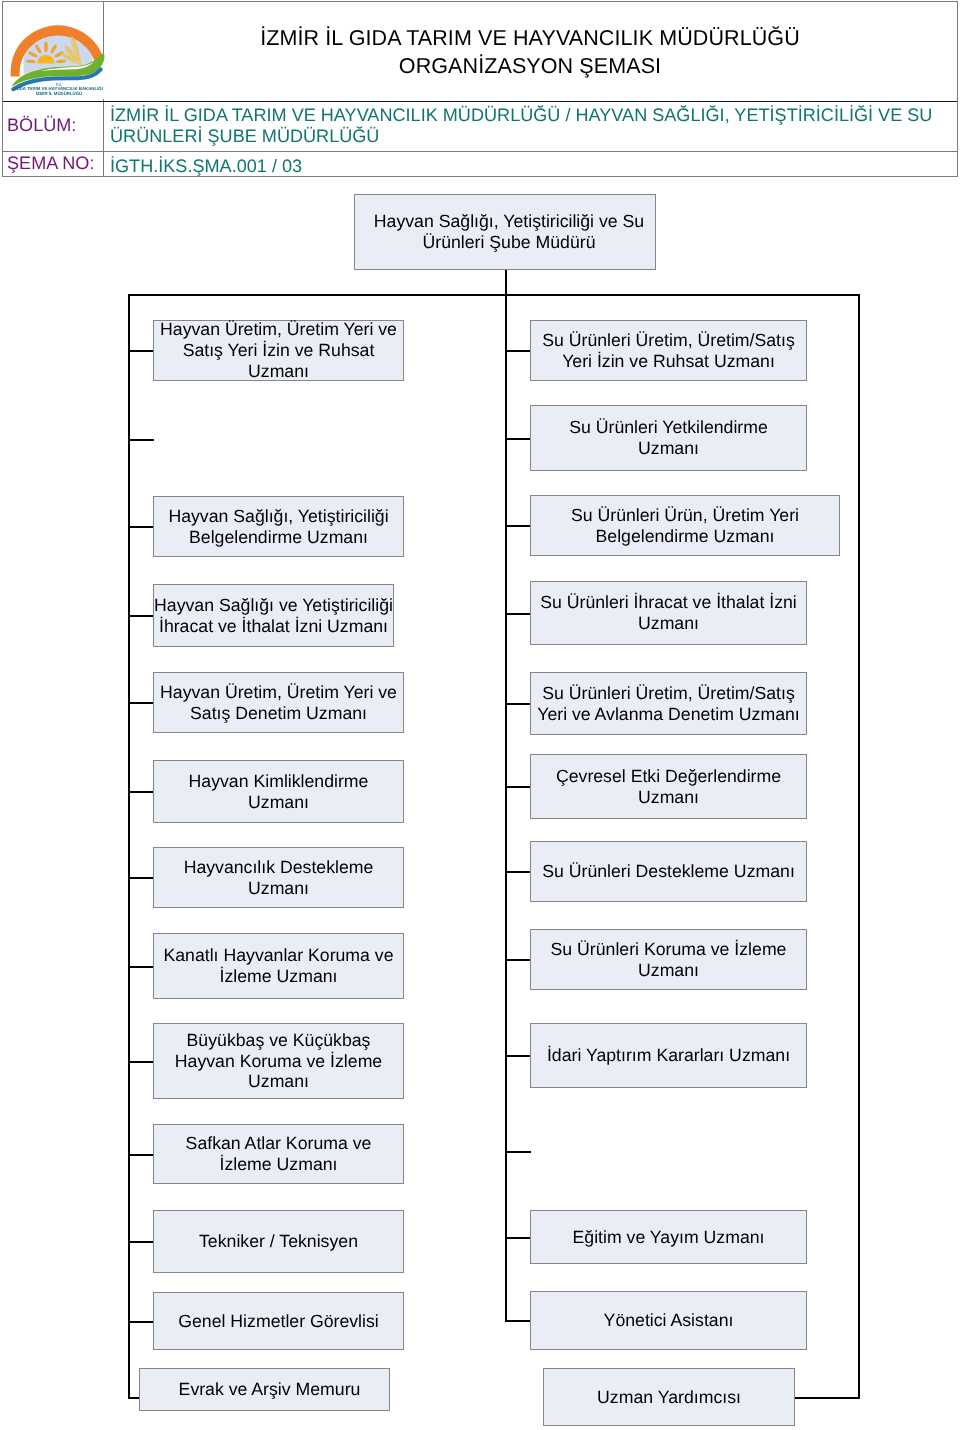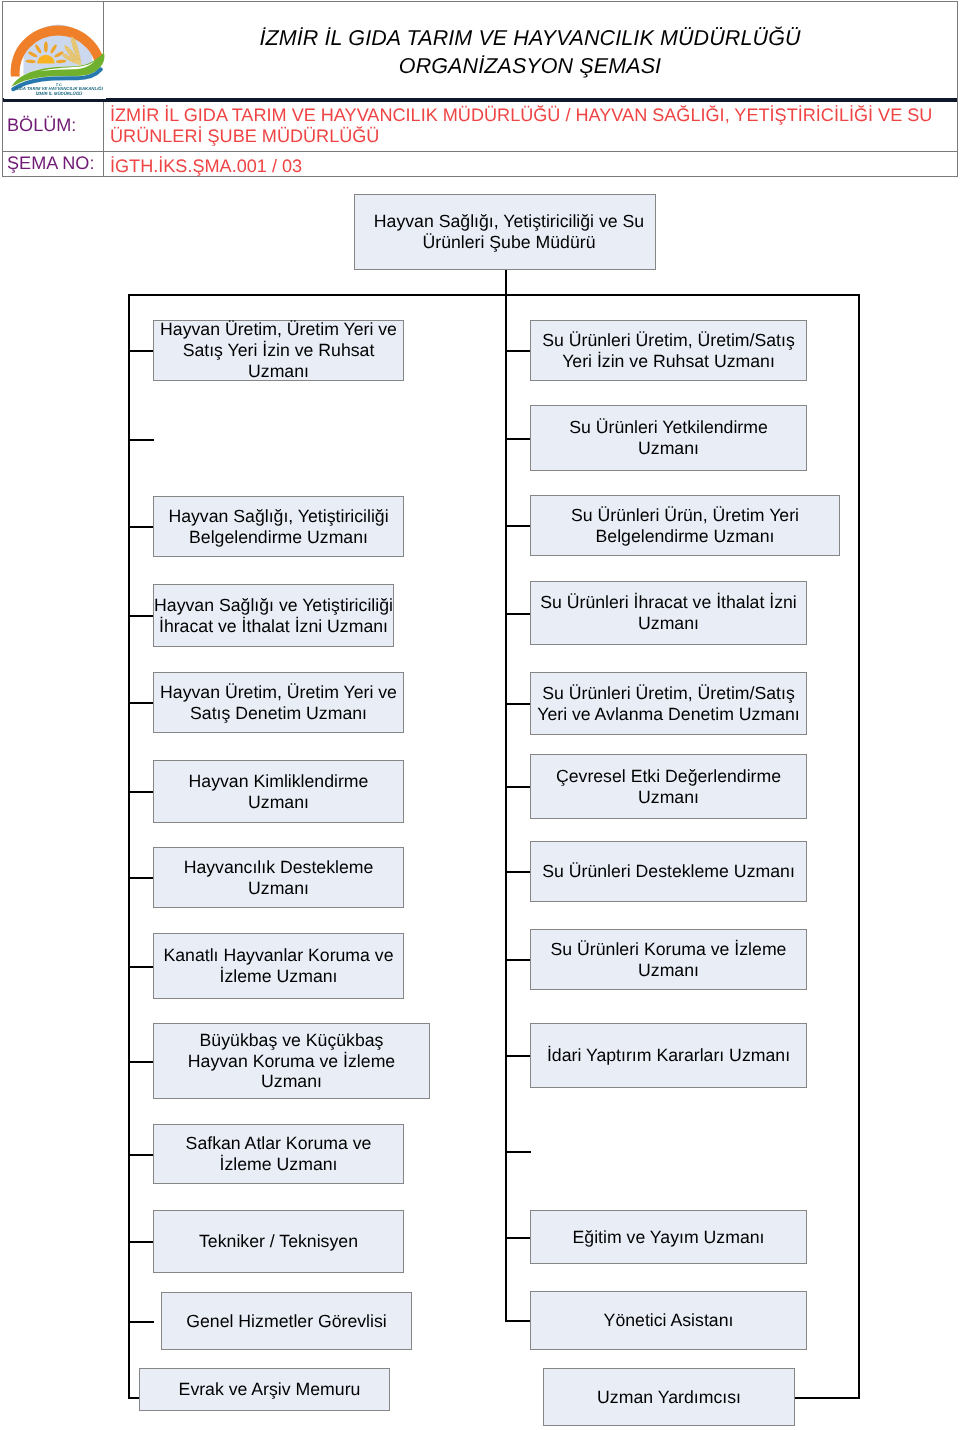--- a/index.html
+++ b/index.html
@@ -4,35 +4,35 @@
 <title>Organizasyon Semasi</title>
 <style>
   html,body{margin:0;padding:0;background:#ffffff;}
   *{-webkit-font-smoothing:antialiased;text-rendering:geometricPrecision;}
   body{width:960px;height:1430px;font-family:"Liberation Sans",sans-serif;}
   #page{position:relative;width:960px;height:1430px;overflow:hidden;background:#fff;}
 
   
   .hdr{position:absolute;left:2px;top:1px;width:956px;height:176px;
        border:1px solid #7b7b7b;box-sizing:border-box;}
-  .hdr-r1{position:absolute;left:0;top:0;right:0;height:100px;border-bottom:4px solid #0f172a;box-sizing:border-box;font-style:italic;}
+  .hdr-r1{position:absolute;left:0;top:0;right:0;height:100px;border-bottom:1px solid #0f172a;box-sizing:border-box;}
   .hdr-r2{position:absolute;left:0;top:100px;right:0;height:50px;border-bottom:1px solid #7b7b7b;box-sizing:border-box;}
   .hdr-r3{position:absolute;left:0;top:150px;right:0;height:24px;box-sizing:border-box;}
   .vdiv{position:absolute;top:0;bottom:0;width:0;border-left:1px solid #7b7b7b;}
 
   .logo-cell{position:absolute;left:0;top:0;width:100px;height:100px;}
   .logo-svg{position:absolute;left:0px;top:1px;}
 
   .title-wrap{position:absolute;left:100px;top:0;right:0;height:100px;
               display:flex;flex-direction:column;align-items:center;justify-content:center;}
   .title1{font-size:21.5px;color:#000;line-height:28px;letter-spacing:0.1px;white-space:nowrap;}
   .title2{font-size:21.5px;color:#000;line-height:28px;letter-spacing:0.1px;white-space:nowrap;}
 
   .lbl{position:absolute;left:4px;font-size:18.1px;color:#701a75;white-space:nowrap;}
-  .val{position:absolute;left:107px;font-size:18.1px;color:#ef4444;}
+  .val{position:absolute;left:107px;font-size:18.1px;color:#0f766e;}
   .val2{line-height:21.2px;}
 
   
   .nodebox{position:absolute;box-sizing:border-box;
            background:#e8edf6;border:1px solid #868686;
            display:flex;flex-direction:column;align-items:center;justify-content:center;
            color:#000;}
   .nodebox span{display:block;white-space:nowrap;font-size:17.7px;line-height:20.8px;text-align:center;}
   .root{box-shadow:none;padding-left:8px;}
   .ln{position:absolute;background:#000;}
@@ -196,33 +196,33 @@
       <span>Uzmanı</span>
     </div>
 <div class="nodebox" style="left:153px;top:847px;width:251px;height:61px;">
       <span>Hayvancılık Destekleme</span>
       <span>Uzmanı</span>
     </div>
 <div class="nodebox" style="left:153px;top:933px;width:251px;height:66px;">
       <span>Kanatlı Hayvanlar Koruma ve</span>
       <span>İzleme Uzmanı</span>
     </div>
-<div class="nodebox" style="left:153px;top:1023px;width:277px;height:76px;">
+<div class="nodebox" style="left:153px;top:1023px;width:251px;height:76px;">
       <span>Büyükbaş ve Küçükbaş</span>
       <span>Hayvan Koruma ve İzleme</span>
       <span>Uzmanı</span>
     </div>
 <div class="nodebox" style="left:153px;top:1124px;width:251px;height:60px;">
       <span>Safkan Atlar Koruma ve</span>
       <span>İzleme Uzmanı</span>
     </div>
 <div class="nodebox" style="left:153px;top:1210px;width:251px;height:63px;">
       <span>Tekniker / Teknisyen</span>
     </div>
-<div class="nodebox" style="left:153px;top:1292px;width:251px;height:58px;margin-left:8px;">
+<div class="nodebox" style="left:153px;top:1292px;width:251px;height:58px;">
       <span>Genel Hizmetler Görevlisi</span>
     </div>
 <div class="nodebox" style="left:139px;top:1368px;width:251px;height:43px;padding-left:10px;">
       <span>Evrak ve Arşiv Memuru</span>
     </div>
 <div class="nodebox" style="left:530px;top:320px;width:277px;height:61px;">
       <span>Su Ürünleri Üretim, Üretim/Satış</span>
       <span>Yeri İzin ve Ruhsat Uzmanı</span>
     </div>
 <div class="nodebox" style="left:530px;top:405px;width:277px;height:66px;">

